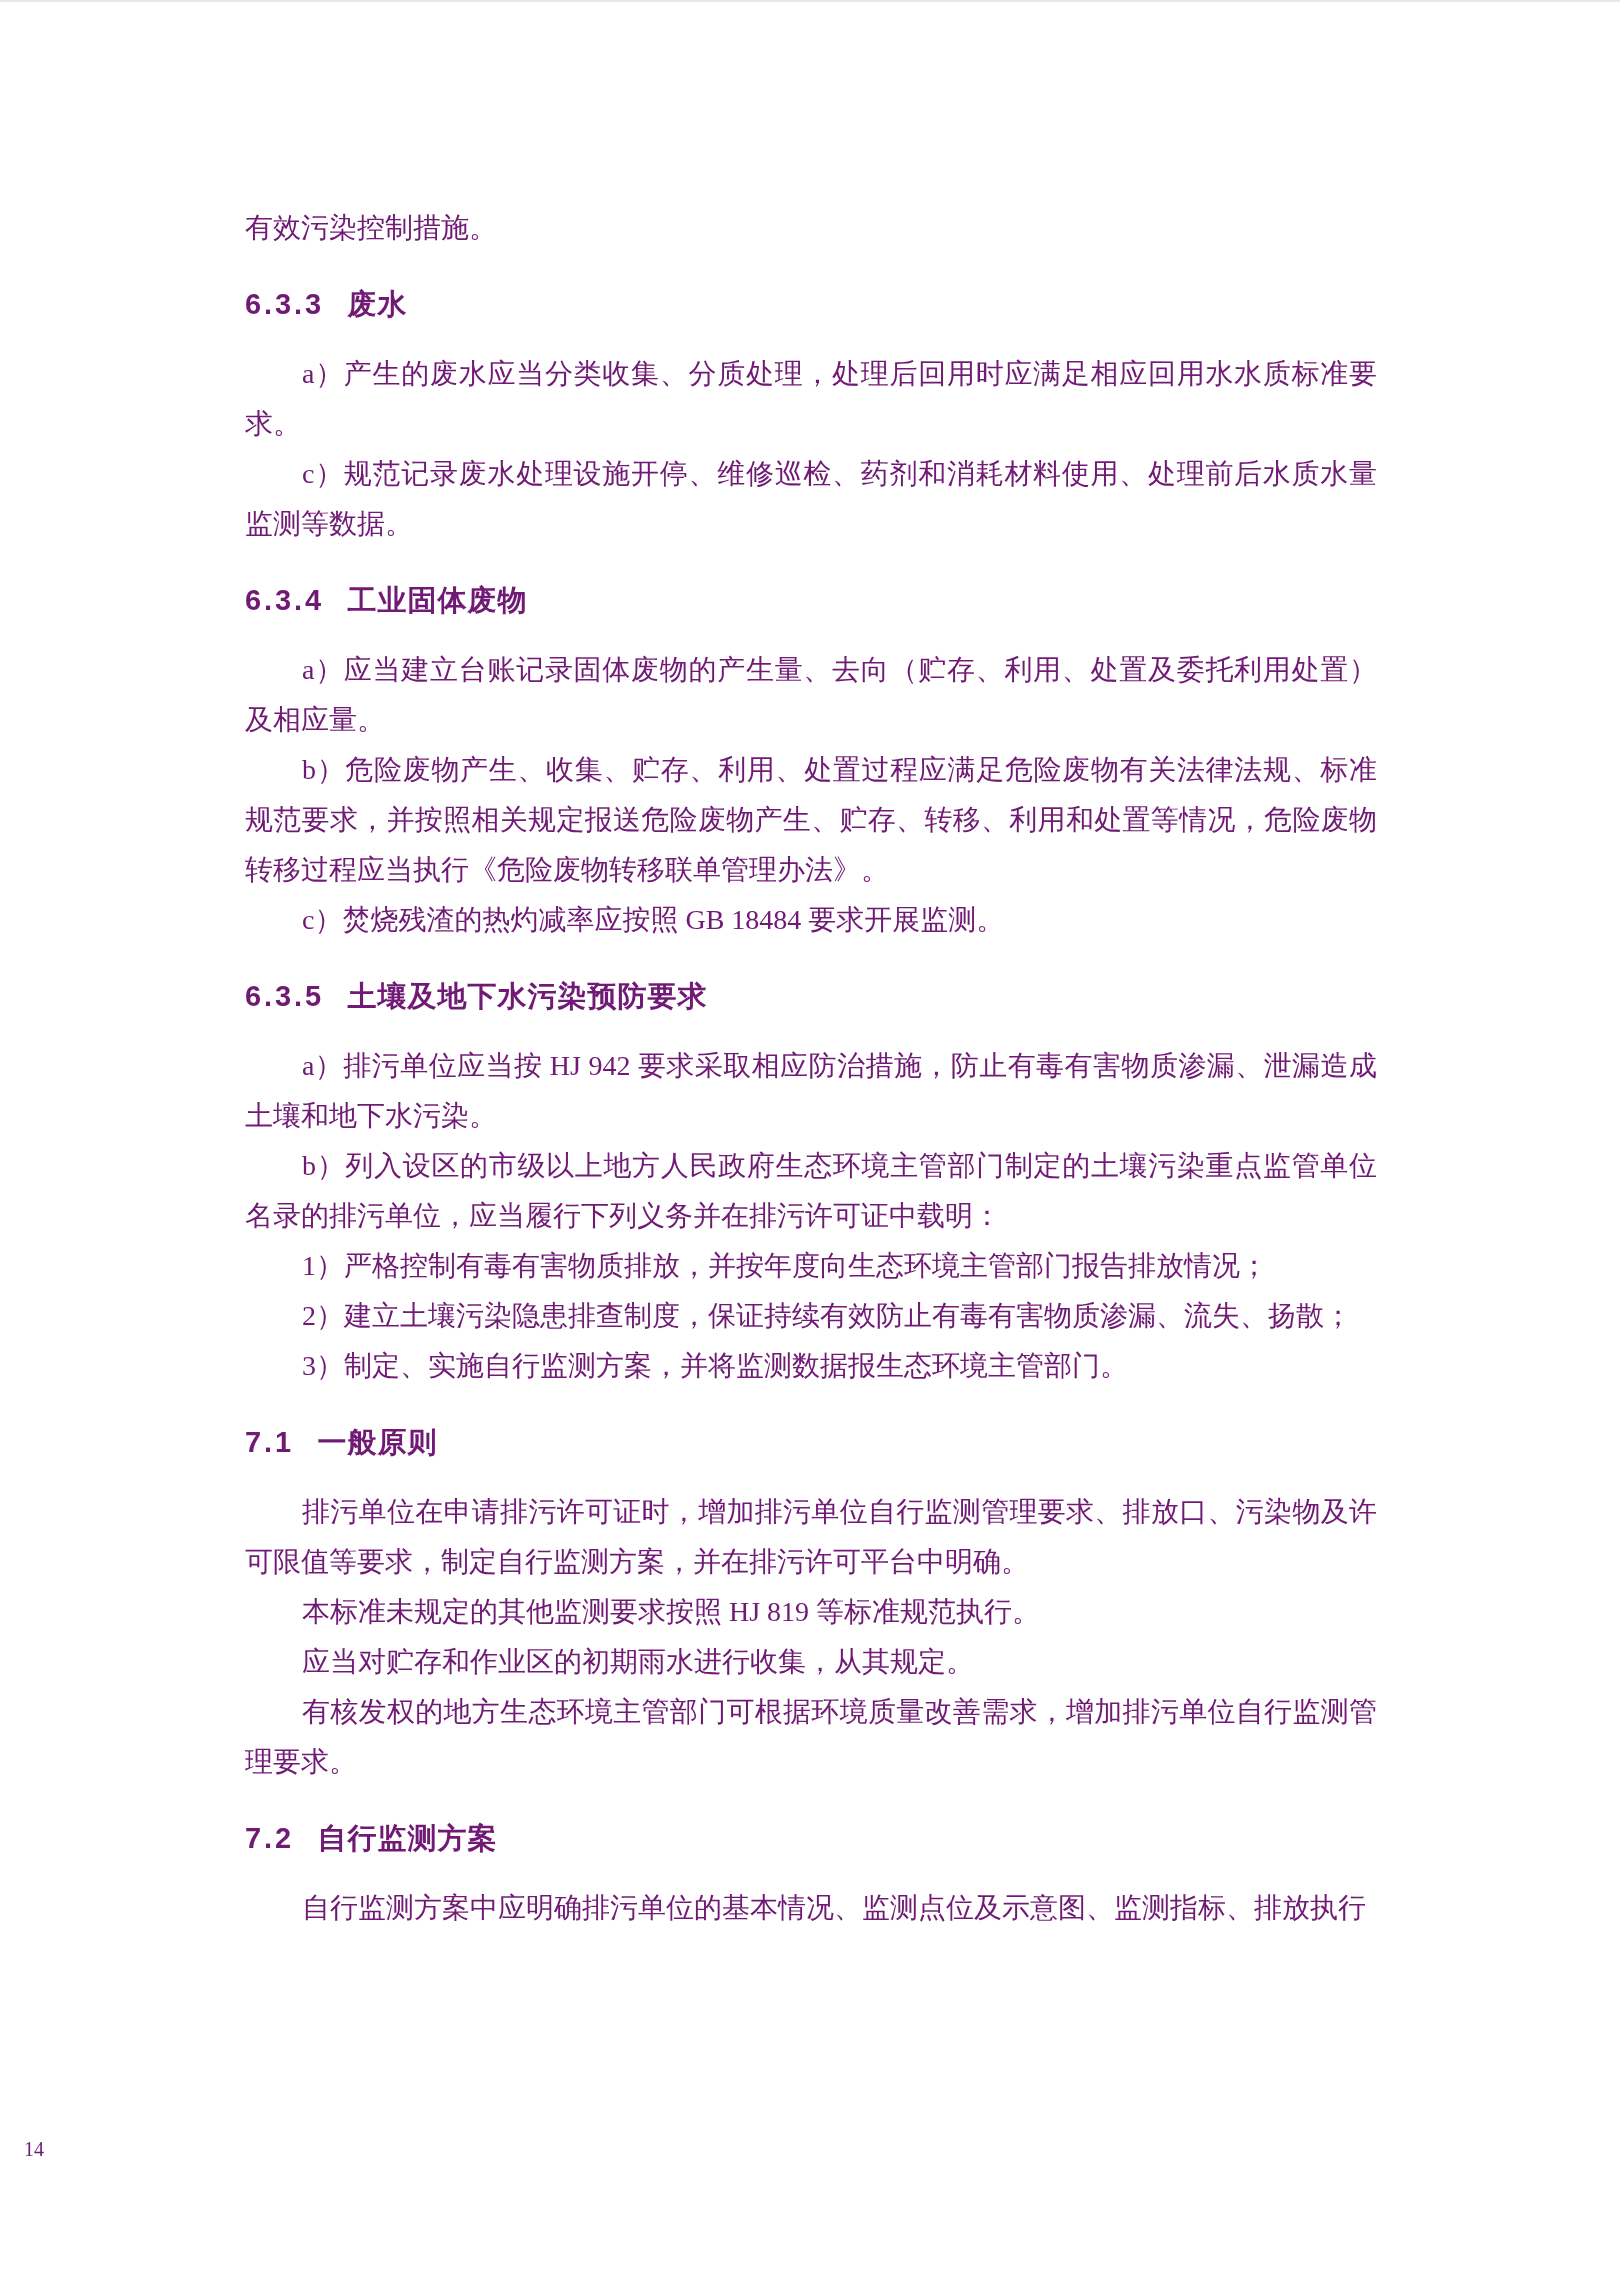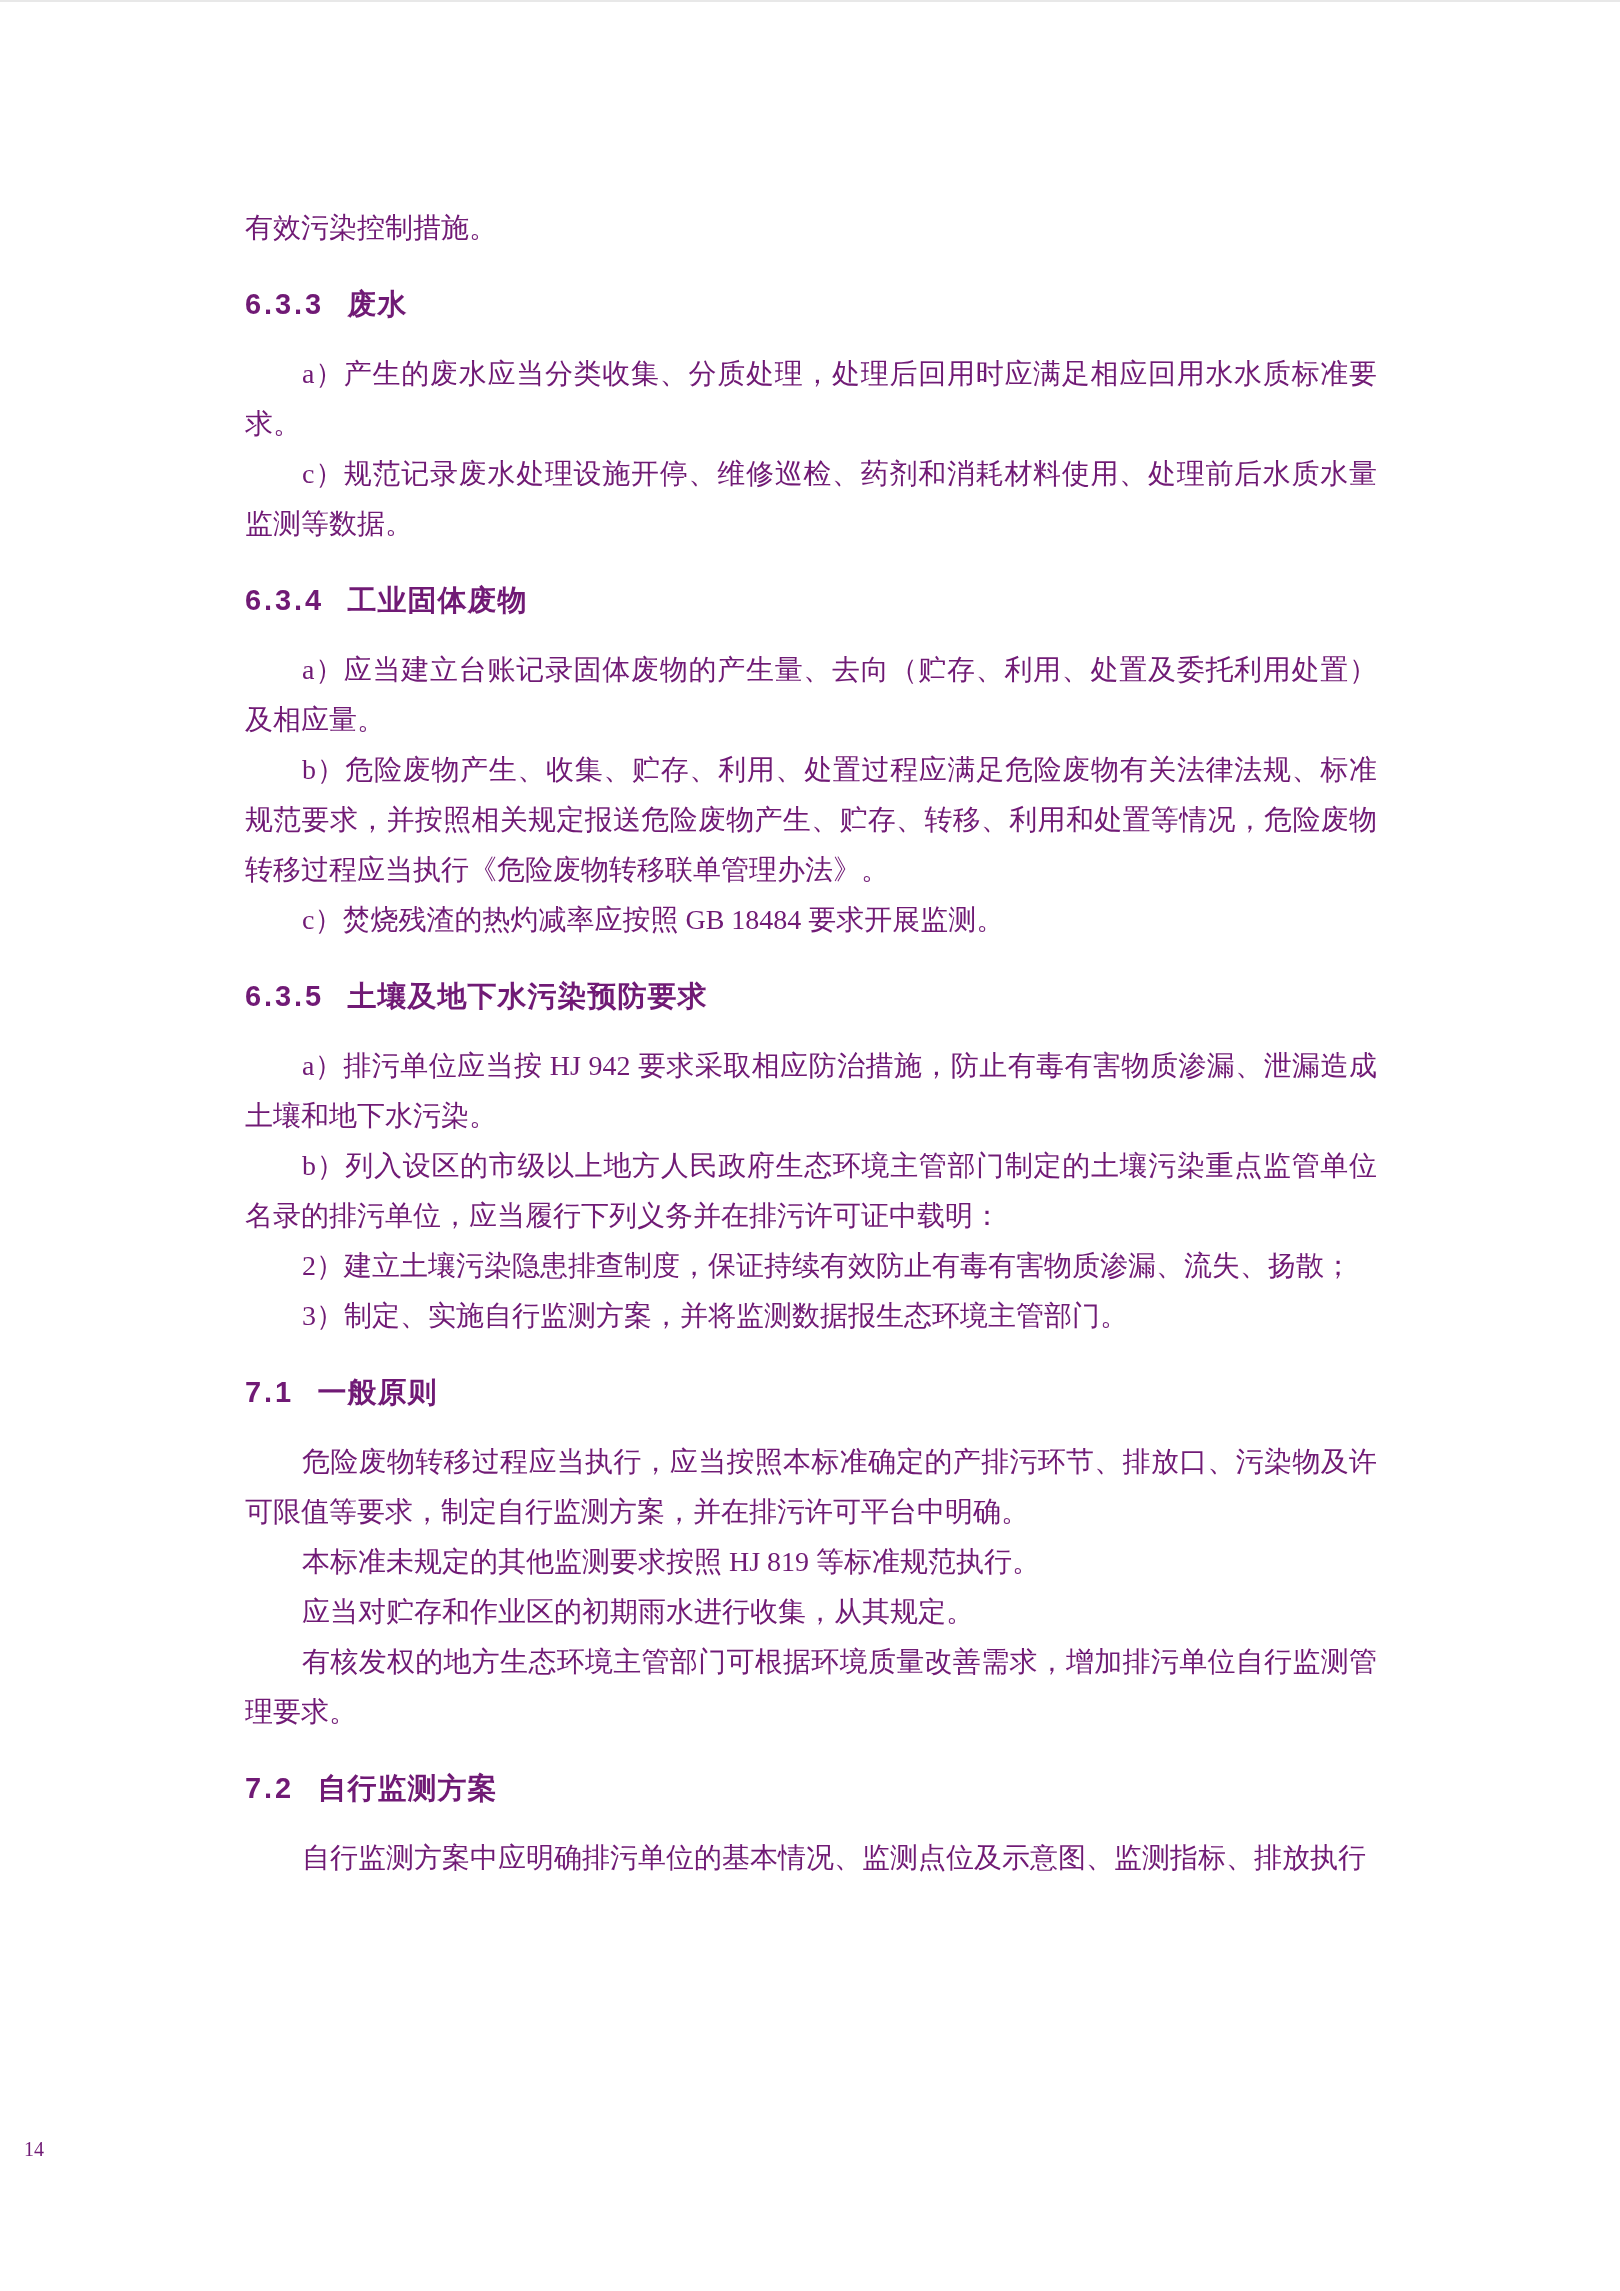--- a/index.html
+++ b/index.html
@@ -69,27 +69,28 @@
     <h3 class="sub"><span class="hnum">6.3.4</span><span class="htitle">工业固体废物</span></h3>
 
     <p class="body indent">a）应当建立台账记录固体废物的产生量、去向（贮存、利用、处置及委托利用处置）及相应量。</p>
     <p class="body indent">b）危险废物产生、收集、贮存、利用、处置过程应满足危险废物有关法律法规、标准规范要求，并按照相关规定报送危险废物产生、贮存、转移、利用和处置等情况，危险废物转移过程应当执行《危险废物转移联单管理办法》。</p>
     <p class="body indent">c）焚烧残渣的热灼减率应按照 GB 18484 要求开展监测。</p>
 
     <h3 class="sub"><span class="hnum">6.3.5</span><span class="htitle">土壤及地下水污染预防要求</span></h3>
 
     <p class="body indent">a）排污单位应当按 HJ 942 要求采取相应防治措施，防止有毒有害物质渗漏、泄漏造成土壤和地下水污染。</p>
     <p class="body indent">b）列入设区的市级以上地方人民政府生态环境主管部门制定的土壤污染重点监管单位名录的排污单位，应当履行下列义务并在排污许可证中载明：</p>
+    <p class="body indent">1）严格控制有毒有害物质排放，并按年度向生态环境主管部门报告排放情况；</p>
     <p class="body indent">2）建立土壤污染隐患排查制度，保证持续有效防止有毒有害物质渗漏、流失、扬散；</p>
     <p class="body indent">3）制定、实施自行监测方案，并将监测数据报生态环境主管部门。</p>
 
 
     <h3 class="sub"><span class="hnum">7.1</span><span class="htitle">一般原则</span></h3>
 
-    <p class="body indent">危险废物转移过程应当执行，应当按照本标准确定的产排污环节、排放口、污染物及许可限值等要求，制定自行监测方案，并在排污许可平台中明确。</p>
+    <p class="body indent">排污单位在申请排污许可证时，增加排污单位自行监测管理要求、排放口、污染物及许可限值等要求，制定自行监测方案，并在排污许可平台中明确。</p>
     <p class="body indent">本标准未规定的其他监测要求按照 HJ 819 等标准规范执行。</p>
     <p class="body indent">应当对贮存和作业区的初期雨水进行收集，从其规定。</p>
     <p class="body indent">有核发权的地方生态环境主管部门可根据环境质量改善需求，增加排污单位自行监测管理要求。</p>
 
     <h3 class="sub"><span class="hnum">7.2</span><span class="htitle">自行监测方案</span></h3>
 
     <p class="body indent">自行监测方案中应明确排污单位的基本情况、监测点位及示意图、监测指标、排放执行</p>
 
   </div>
 

